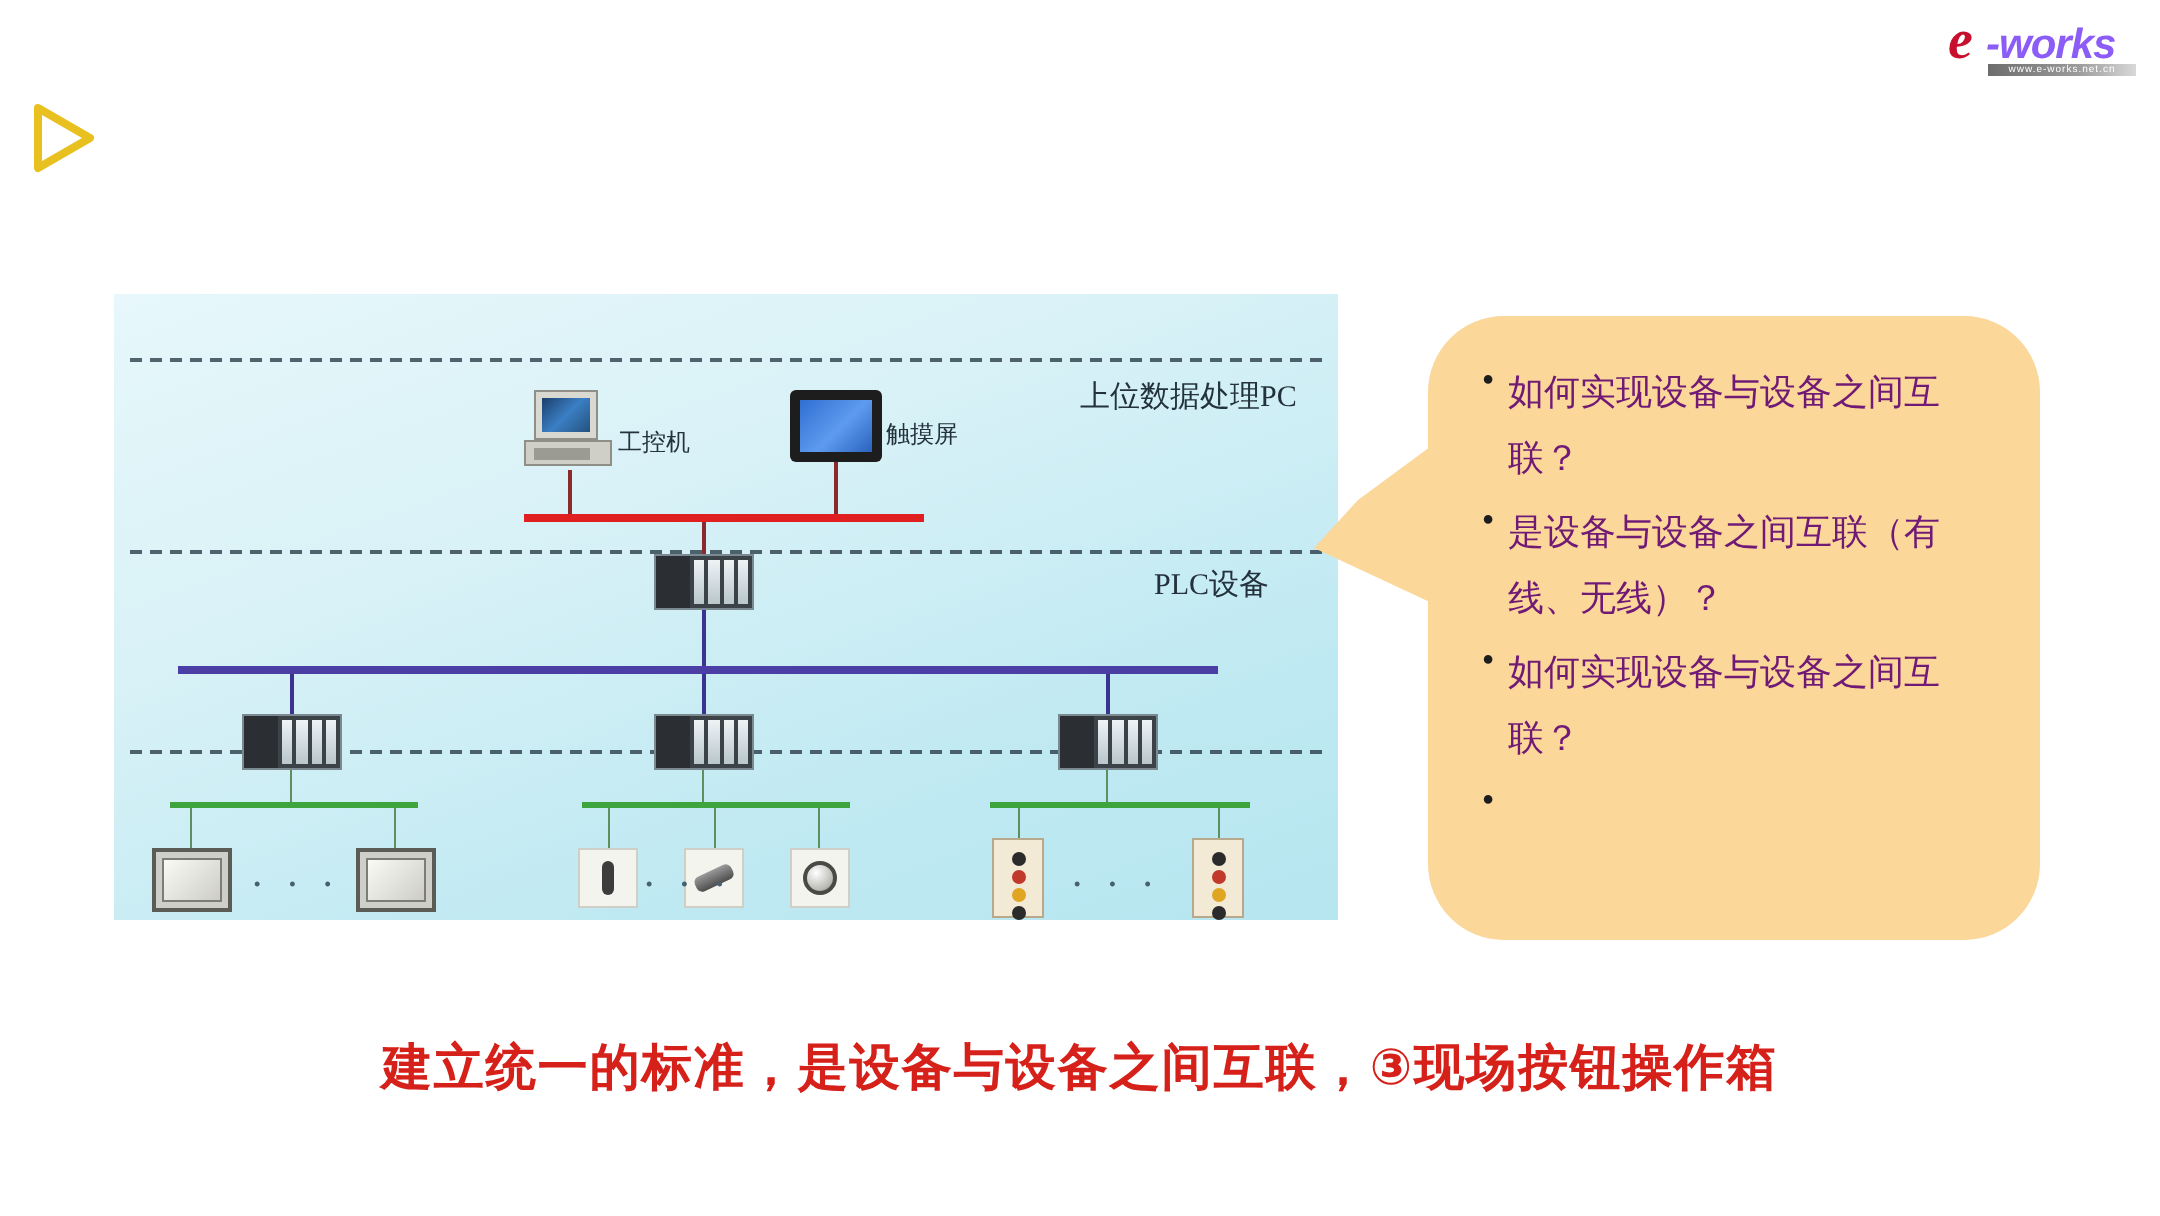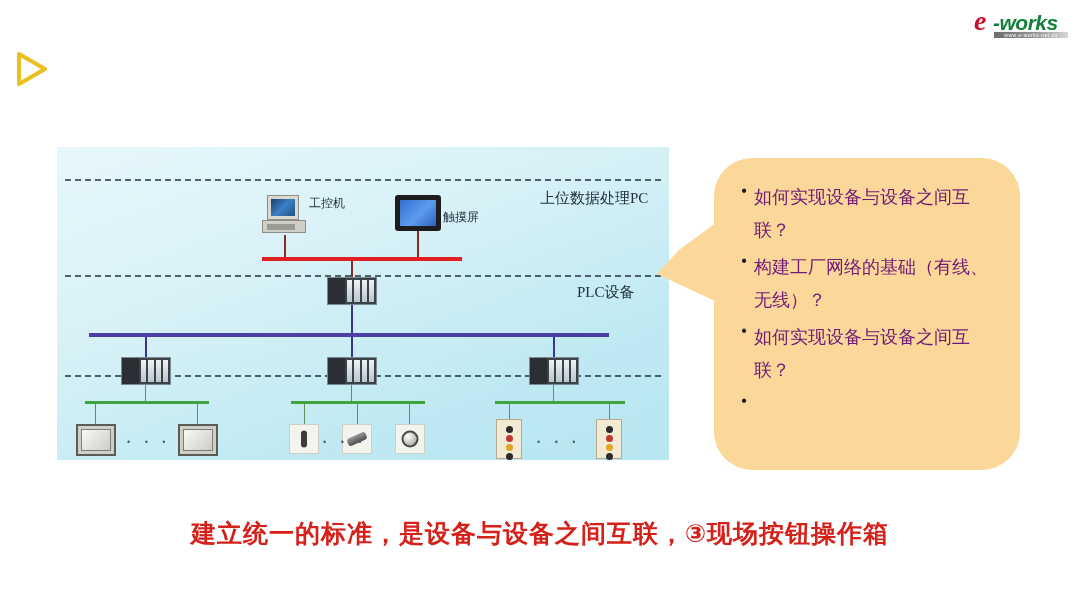--- a/index.html
+++ b/index.html
@@ -36,21 +36,21 @@
   }
   #brand-logo .logo-works {
     position: absolute;
     left: 19px;
     top: 6px;
     font-family: "Liberation Sans", sans-serif;
     font-style: italic;
     font-weight: bold;
     font-size: 21px;
     line-height: 21px;
-    color: #15803d;
+    color: #8b5cf6;
     letter-spacing: -0.5px;
   }
   #brand-logo .logo-sub {
     position: absolute;
     left: 20px;
     top: 26px;
     width: 74px;
     height: 6px;
     background: linear-gradient(90deg,#6d6d6d 0%, #9a9a9a 60%, #d8d8d8 100%);
     font-size: 5px;
@@ -353,21 +353,21 @@
   <div class="zone-label" style="left:520px; top:136px;">PLC设备</div>
 
   <div class="pc" style="left:205px; top:48px;">
     <div class="monitor">
         <div class="screen"></div>
       </div>
     <div class="base">
         <div class="kb"></div>
       </div>
   </div>
-  <div class="zone-label" style="left:252px; top:48px; font-size:12px;">工控机</div>
+  <div class="zone-label" style="left:252px; top:66px; font-size:12px;">工控机</div>
   <div class="drop" style="left:227px; top:88px; height:22px;"></div>
 
   <div class="hmi" style="left:338px; top:48px;">
     <div class="screen"></div>
   </div>
   <div class="zone-label" style="left:386px; top:62px; font-size:12px;">触摸屏</div>
   <div class="drop" style="left:360px; top:84px; height:26px;"></div>
 
   <div class="bus red" style="left:205px; top:110px; width:200px;"></div>
   <div class="drop" style="left:294px; top:114px; height:16px;"></div>
@@ -474,21 +474,21 @@
 </svg>
 
 <div id="callout">
   <div id="callout-list">
     <div class="bullet-row">
       <span class="bullet-dot">•</span>
       <span class="bullet-text">如何实现设备与设备之间互联？</span>
     </div>
     <div class="bullet-row">
       <span class="bullet-dot">•</span>
-      <span class="bullet-text">构建工厂网络的基础（有线、无线）？</span>
+      <span class="bullet-text">是设备与设备之间互联（有线、无线）？</span>
     </div>
     <div class="bullet-row">
       <span class="bullet-dot">•</span>
       <span class="bullet-text">如何实现设备与设备之间互联？</span>
     </div>
     <div class="bullet-row">
       <span class="bullet-dot">•</span>
     </div>
   </div>
 </div>

